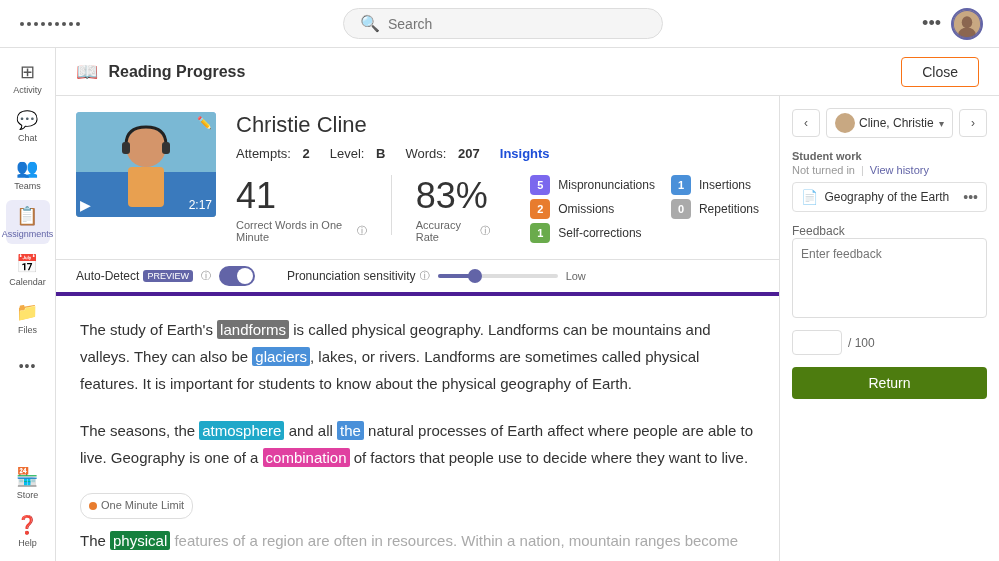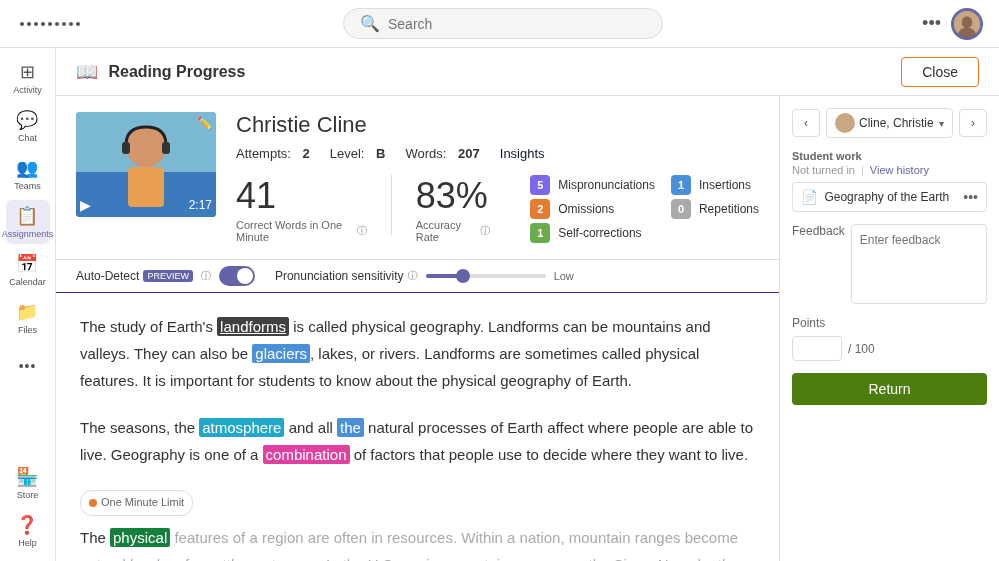--- a/index.html
+++ b/index.html
@@ -164,21 +164,21 @@
     }
     .play-btn { font-size: 14px; color: #fff; cursor: pointer; }
     .video-time { font-size: 12px; color: #fff; margin-left: auto; }
     .edit-icon { position: absolute; top: 4px; right: 4px; color: #fff; font-size: 12px; cursor: pointer; }
 
     .student-info { flex: 1; }
     .student-name { font-size: 22px; font-weight: 400; color: #333; margin-bottom: 8px; }
     .student-stats { display: flex; gap: 20px; font-size: 13px; color: #333; margin-bottom: 14px; }
     .stat-item { display: flex; align-items: center; gap: 4px; }
     .stat-bold { font-weight: 700; }
-    .insights-link { color: #0f172a; cursor: pointer; text-decoration: none; }
+    .insights-link { color: #1d4ed8; cursor: pointer; text-decoration: none; font-weight: bold; }
 
     .metrics-row { display: flex; gap: 20px; align-items: flex-start; }
     .metric-box { text-align: left; }
     .metric-number { font-size: 36px; font-weight: 300; color: #333; }
     .metric-label { font-size: 11px; color: #666; display: flex; align-items: center; gap: 12px; margin-top: 2px; }
     .metric-sep { width: 1px; height: 60px; background: #ddd; margin: 0 4px; }
     .tag-row { display: flex; align-items: center; gap: 8px; }
     .tag-badge {
       width: 20px;
       height: 20px;
@@ -198,22 +198,22 @@
     .tag-gray { background: #aaa; }
     .tag-label { font-size: 12px; color: #333; }
     .tags-col { display: flex; flex-direction: column; gap: 4px; }
 
     
     .auto-detect-bar {
       display: flex;
       align-items: center;
       padding: 6px 20px;
       background: #fff;
-      border-bottom: 1px solid #4c1d95;
-      gap: 20px;
+      border-bottom: 4px solid #4c1d95;
+      gap: 32px;
       flex-shrink: 0;
     }
     .auto-detect-label { font-size: 12px; color: #333; display: flex; align-items: center; gap: 4px; }
     .preview-badge { font-size: 9px; background: #6264a7; color: #fff; padding: 1px 4px; border-radius: 3px; }
     .toggle-switch {
       width: 36px;
       height: 20px;
       background: #6264a7;
       border-radius: 10px;
       position: relative;
@@ -253,21 +253,21 @@
     .reading-area {
       flex: 1;
       overflow-y: auto;
       padding: 20px 24px;
       background: #fff;
       line-height: 1.8;
       font-size: 15px;
       color: #333;
     }
     .reading-para { margin-bottom: 20px; }
-    .highlight-purple { background: #404040; color: #fff; padding: 1px 3px; border-radius: 2px; text-decoration: underline; }
+    .highlight-purple { background: #737373; color: #fff; padding: 1px 3px; border-radius: 2px; }
     .highlight-blue { background: #4a90d9; color: #fff; padding: 1px 3px; border-radius: 2px; }
     .highlight-teal { background: #1fa8c9; color: #fff; padding: 1px 3px; border-radius: 2px; }
     .highlight-pink { background: #e040a0; color: #fff; padding: 1px 3px; border-radius: 2px; }
     .highlight-orange { background: #15803d; color: #fff; padding: 1px 3px; border-radius: 2px; }
     .faded { color: #aaa; }
     .one-min-limit {
       display: inline-flex;
       align-items: center;
       gap: 4px;
       background: #fff;
@@ -342,21 +342,21 @@
       gap: 6px;
       padding: 6px 8px;
       border: 1px solid #e0e0e0;
       border-radius: 4px;
       cursor: pointer;
     }
     .assignment-icon { font-size: 14px; color: #6264a7; }
     .assignment-name { font-size: 12px; color: #333; flex: 1; }
     .assignment-more { font-size: 14px; color: #666; cursor: pointer; }
 
-    .feedback-section { display: flex; flex-direction: row; gap: 6px; }
+    .feedback-section { display: flex; flex-direction: column; }
     .feedback-label { font-size: 12px; color: #666; }
     .feedback-input {
       border: 1px solid #ddd;
       border-radius: 4px;
       padding: 8px;
       font-size: 12px;
       color: #999;
       height: 80px;
       resize: none;
       outline: none;
@@ -639,21 +639,20 @@
             <span class="assignment-more">•••</span>
           </div>
         </div>
 
         <div class="feedback-section">
           <div class="feedback-label">Feedback</div>
           <textarea class="feedback-input" placeholder="Enter feedback" style=""></textarea>
         </div>
 
         <div class="points-section">
-          <div class="points-label">Points</div>
           <div class="points-input-row">
             <input type="text" class="points-input" value="" style="">
             <span class="points-max">/ 100</span>
           </div>
         </div>
 
         <button class="return-btn">Return</button>
       </div>
     </div>
   </div>

